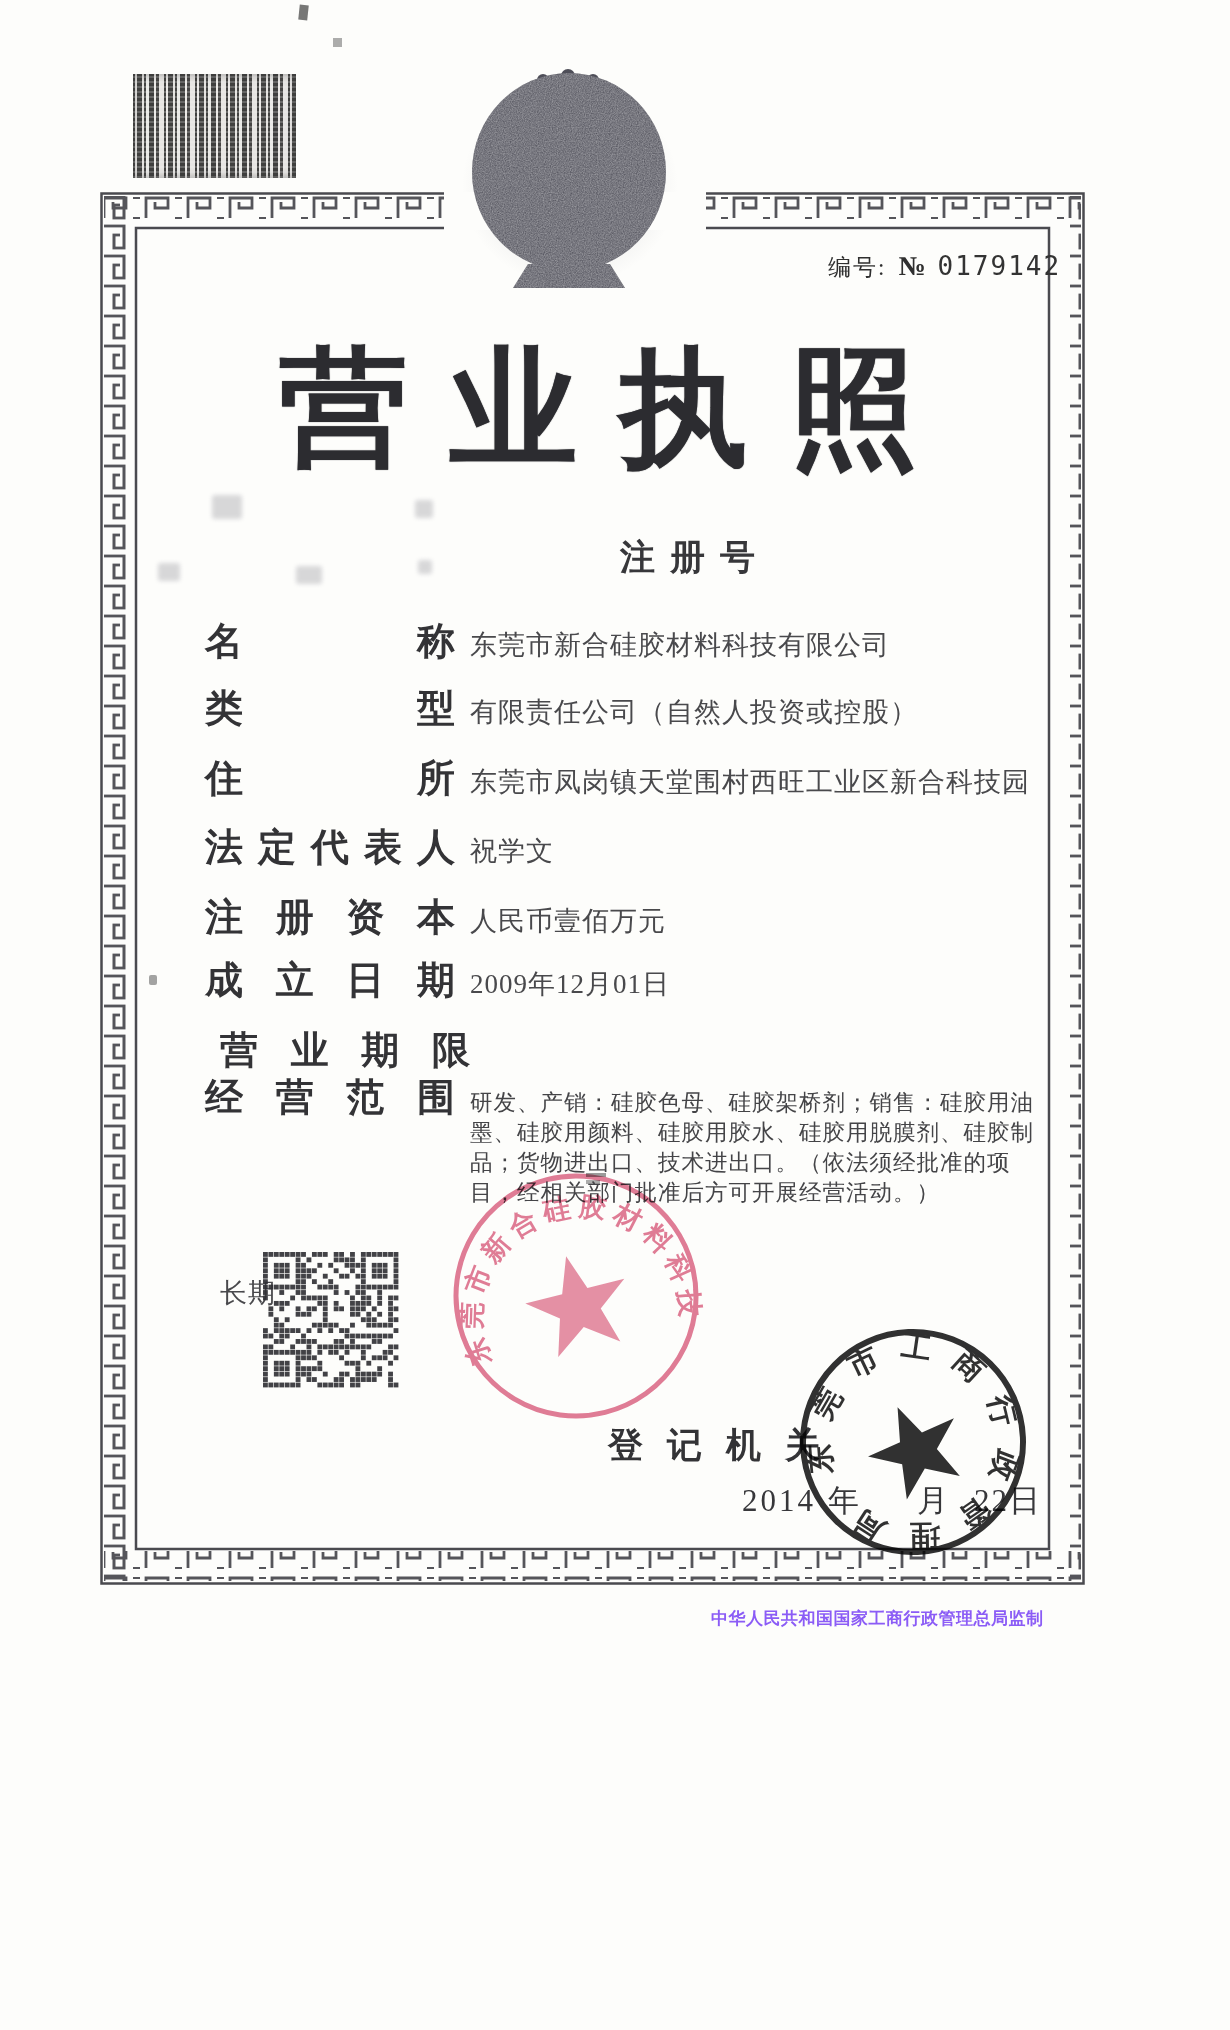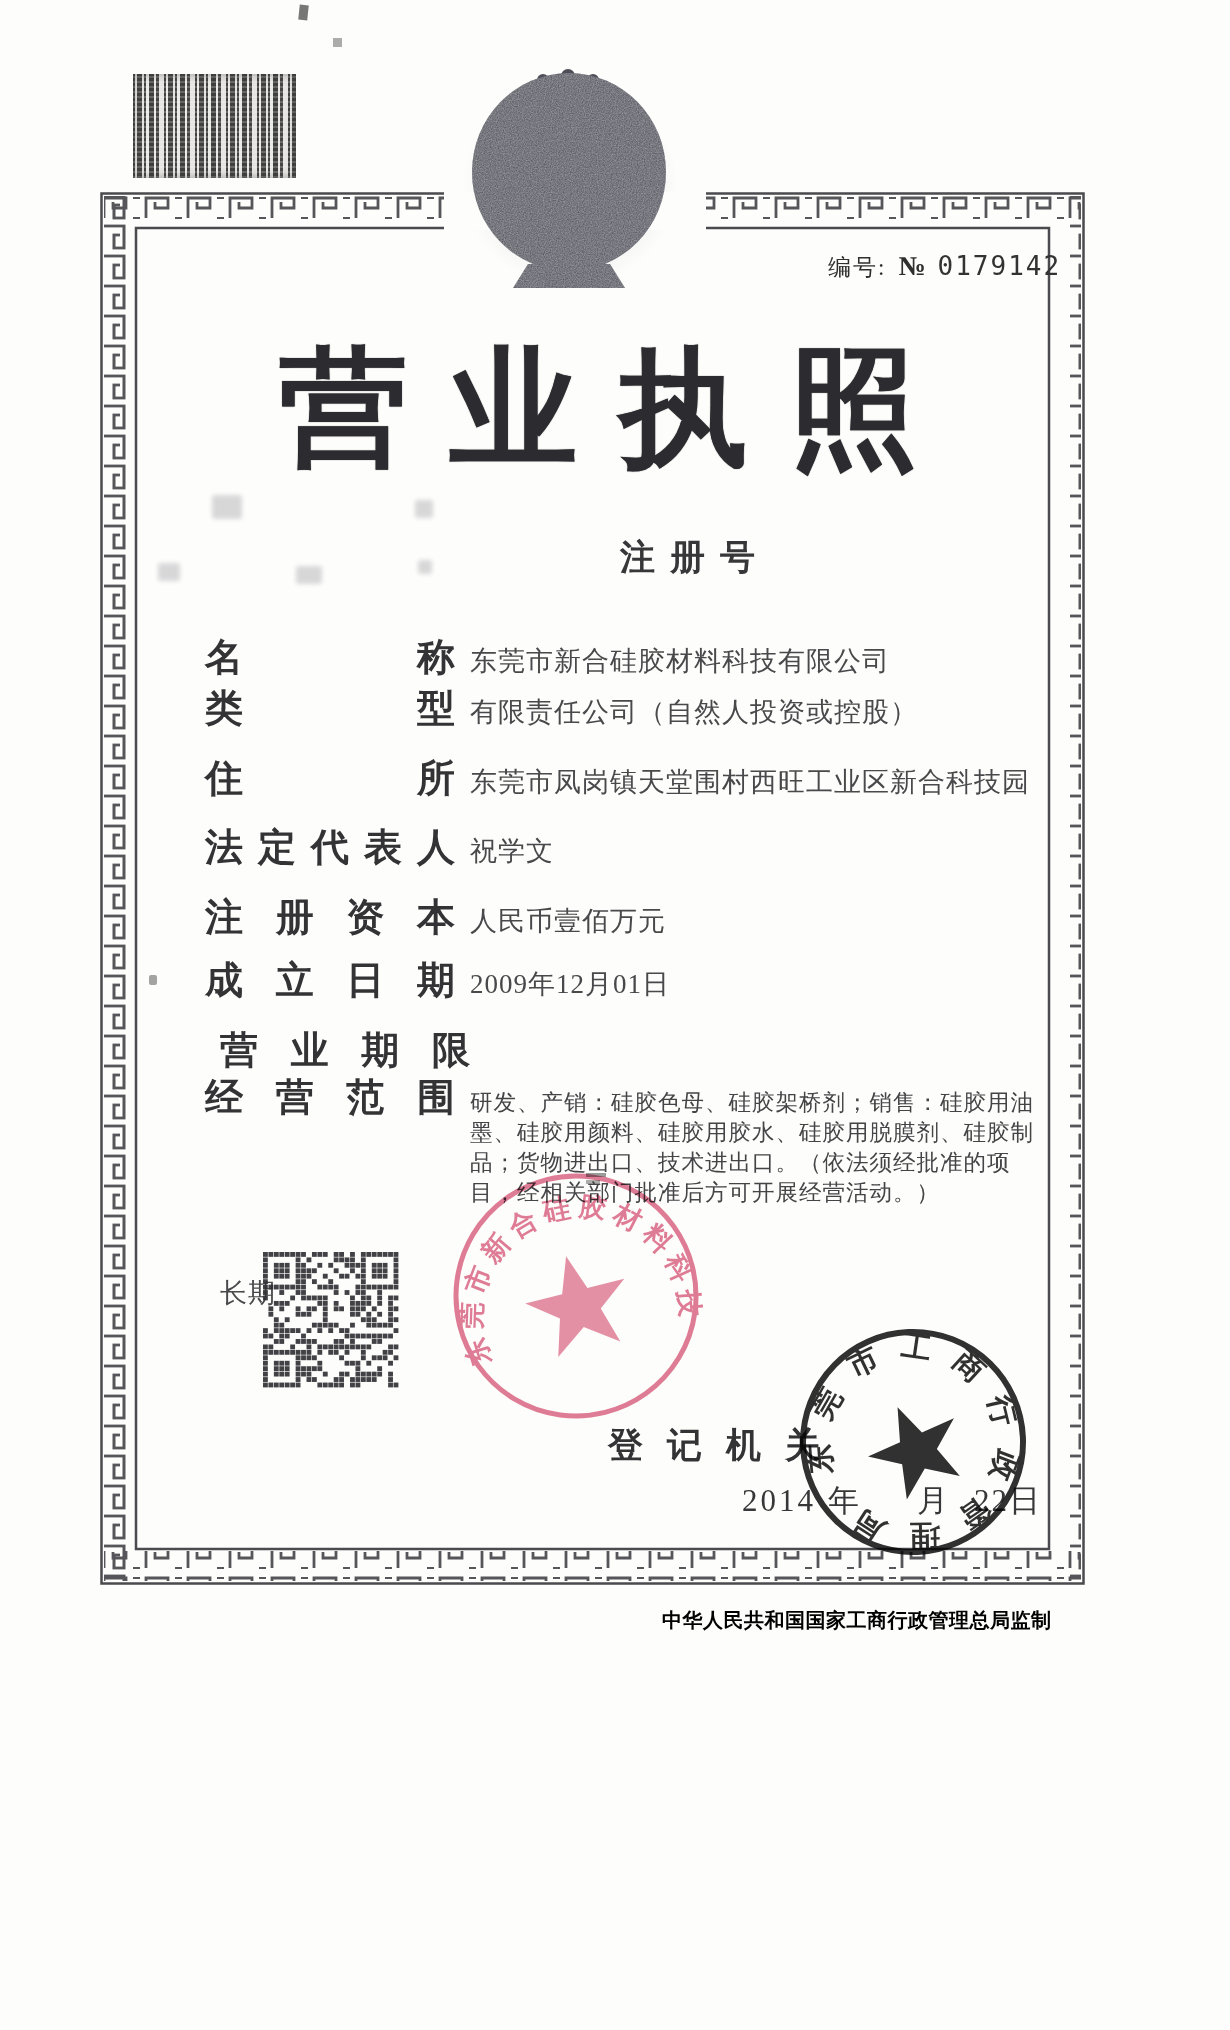--- a/index.html
+++ b/index.html
@@ -52,21 +52,21 @@
   .dateline{left:742px;top:1480px;z-index:3;font-size:31px;color:#37373a;display:flex;align-items:baseline;}
   .dateline .y{letter-spacing:3px;}
   .dateline .u{margin-left:12px;}
   .dateline .gap1{width:58px;}
   .dateline .gap2{width:26px;}
   .dateline .d{letter-spacing:2px;}
 
   
   .footer-left{left:98px;top:1612px;z-index:3;font-family:"Liberation Mono",monospace;
                font-size:17px;color:#585858;letter-spacing:.5px;}
-  .footer-right{left:662px;top:1607px;z-index:3;font-size:20px;color:#000000;
+  .footer-right{left:711px;top:1607px;z-index:3;font-size:17px;color:#8b5cf6;
                 font-weight:600;letter-spacing:.5px;}
 
   
   .art{position:absolute;background:#4a4a4a;z-index:2;}
   .blur{filter:blur(2.2px);opacity:.32;background:#8a8a92;border-radius:3px;}
 </style>
 </head>
 <body>
 
 <div class="page">
@@ -131,21 +131,21 @@
     <span class="lab">注册号</span>
   </div>
 
   <div class="art blur" style="left:212px;top:495px;width:30px;height:24px;"></div>
   <div class="art blur" style="left:415px;top:500px;width:18px;height:18px;"></div>
   <div class="art blur" style="left:158px;top:563px;width:22px;height:18px;"></div>
   <div class="art blur" style="left:296px;top:566px;width:26px;height:18px;"></div>
   <div class="art blur" style="left:418px;top:560px;width:14px;height:14px;"></div>
   <div class="art" style="left:149px;top:975px;width:8px;height:10px;opacity:.5;border-radius:2px;"></div>
 
-  <div class="row" style="top:632px;">
+  <div class="row" style="top:616px;">
     <div class="flabel">名称</div>
     <div class="fvalue">东莞市新合硅胶材料科技有限公司</div>
   </div>
   <div class="row" style="top:683px;">
     <div class="flabel">类型</div>
     <div class="fvalue">有限责任公司（自然人投资或控股）</div>
   </div>
   <div class="row" style="top:822px;">
     <div class="flabel">法定代表人</div>
     <div class="fvalue">祝学文</div>

